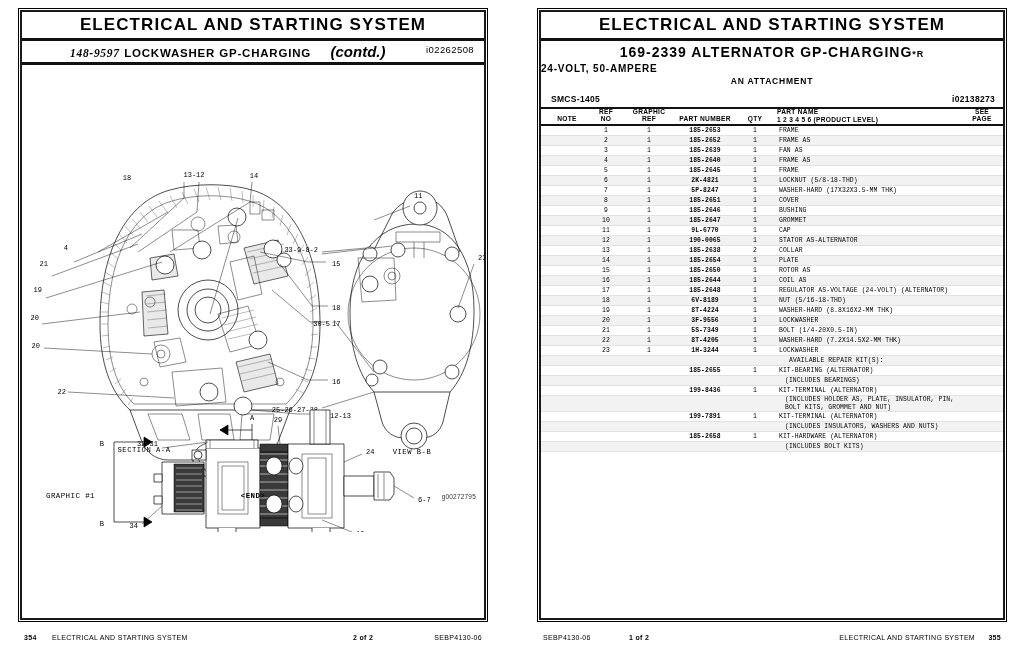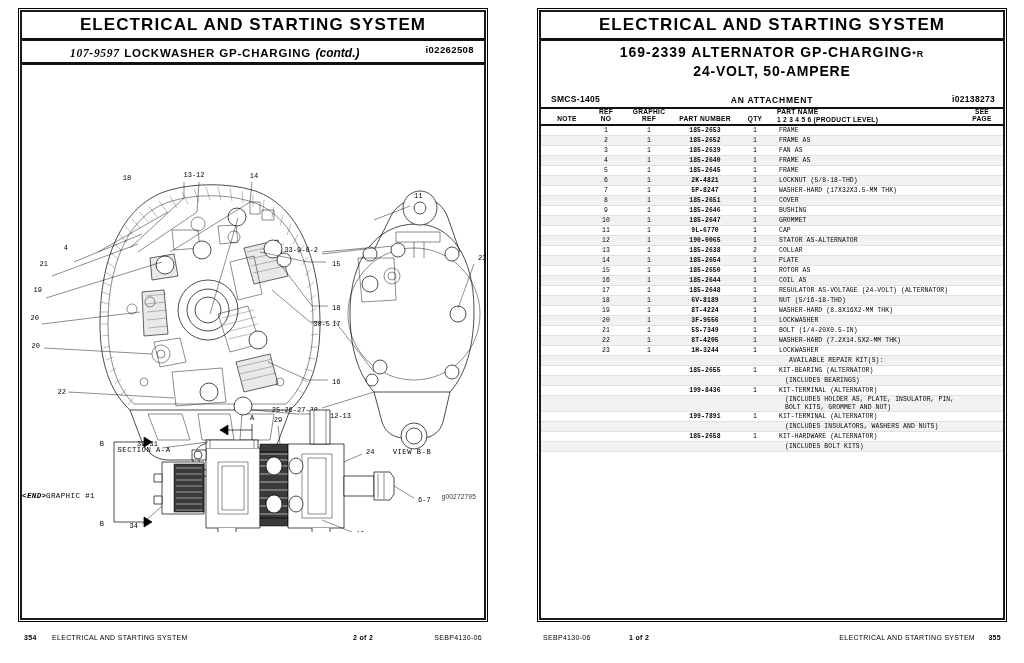--- a/index.html
+++ b/index.html
@@ -19,29 +19,29 @@
   
   .hdr-title{position:absolute;left:0;right:0;top:0;height:26px;border-bottom:3px solid #111;
     display:flex;align-items:center;justify-content:center;}
   .hdr-title span{font-size:17px;font-weight:bold;letter-spacing:1.1px;color:#000;}
 
   .sub-bar{position:absolute;left:0;right:0;top:26px;height:24px;border-bottom:3px solid #111;}
   .sub-left{position:absolute;left:48px;top:5px;white-space:nowrap;}
   .pn-ital{font-style:italic;font-size:11.5px;font-weight:bold;letter-spacing:.7px;color:#000;
     font-family:"Liberation Serif",serif;}
   .pn-name{font-size:11.5px;font-weight:bold;letter-spacing:.8px;color:#000;}
-  .pn-contd{font-size:12px;font-style:italic;font-weight:bold;color:#000;}
-  .sub-right{position:absolute;right:10px;top:6px;font-size:9.5px;font-weight:bold;letter-spacing:.4px;}
+  .pn-contd{font-size:15px;font-style:italic;font-weight:bold;color:#000;margin-left:15px;}
+  .sub-right{position:absolute;right:10px;top:6px;font-size:9.5px;font-weight:normal;letter-spacing:.4px;}
 
   
   .rhdr{position:absolute;left:0;right:0;top:26px;height:56px;}
   .rhdr .l1{text-align:center;margin-top:6px;font-size:14px;font-weight:bold;letter-spacing:1px;}
   .rhdr .l1 .sup{font-size:9px;vertical-align:0px;}
-  .rhdr .l2{text-align:center;margin-top:3px;font-size:14px;font-weight:bold;letter-spacing:.8px;}
-  .rhdr .l3{text-align:center;margin-top:16px;font-size:8.5px;font-weight:bold;letter-spacing:.8px;}
+  .rhdr .l2{text-align:left;margin-top:3px;font-size:10px;font-weight:bold;letter-spacing:.8px;}
+  .rhdr .l3{text-align:center;margin-top:2px;font-size:8.5px;font-weight:bold;letter-spacing:.8px;}
   .smcsrow{position:absolute;left:0;right:0;top:82px;height:13px;border-bottom:2px solid #111;padding-left:48px;}
   .smcs{position:absolute;left:10px;top:0px;font-size:8.5px;font-weight:bold;letter-spacing:.3px;}
   .docid{position:absolute;right:8px;top:0px;font-size:8.5px;font-weight:bold;letter-spacing:.3px;}
 
   
   .tbl{position:absolute;left:0;right:0;top:95px;bottom:0;}
   .thead{position:relative;height:17px;border-bottom:2px solid #111;}
   .thead div{position:absolute;font-size:6.6px;font-weight:bold;letter-spacing:.3px;color:#000;text-align:center;}
   .th-note{left:6px;  top:8px; width:40px;}
   .th-ref1{left:48px; top:1px; width:34px;}
@@ -75,22 +75,22 @@
   .f-pgnum{font-size:8.5px;font-weight:bold;}
   .f-sheet{font-size:9px;font-weight:bold;letter-spacing:1.2px;}
 
   .fl-pg{left:6px;}   .fl-sec{left:34px;} .fl-sheet{left:335px;} .fl-doc{right:6px;}
   .fr-doc{left:6px;}  .fr-sheet{left:92px;} .fr-sec{right:32px;} .fr-pg{right:6px;}
 
   
   .draw{position:absolute;left:0;right:0;top:50px;bottom:0;}
   .graphic-lbl{position:absolute;left:8px;bottom:118px;font-size:7.5px;letter-spacing:.4px;
     font-family:"Liberation Mono",monospace;margin-left:16px;}
-  .end-lbl{position:absolute;left:0;right:0;bottom:118px;text-align:left;font-size:7.5px;font-weight:bold;
-    letter-spacing:.4px;font-family:"Liberation Mono",monospace;font-style:italic;}
+  .end-lbl{position:absolute;left:0;right:0;bottom:118px;text-align:center;font-size:7.5px;font-weight:bold;
+    letter-spacing:.4px;font-family:"Liberation Mono",monospace;}
   .gid-lbl{position:absolute;right:8px;bottom:118px;font-size:6.5px;color:#333;letter-spacing:.2px;}
 
   svg{display:block;}
   .cal{font-family:"Liberation Mono",monospace;font-size:7px;fill:#000;}
   .ttl{font-family:"Liberation Mono",monospace;font-size:7.2px;fill:#000;letter-spacing:.5px;}
   .ln{stroke:#000;stroke-width:.7;fill:none;}
   .ln-t{stroke:#000;stroke-width:.45;fill:none;}
   .ln-h{stroke:#555;stroke-width:.4;fill:none;}
   .fillw{fill:#fff;stroke:#000;stroke-width:.7;}
   .filll{fill:#e9e9e9;stroke:#000;stroke-width:.6;}
@@ -108,21 +108,21 @@
   <div class="page page-left">
     <div class="frame">
       <div class="inner">
 
         <div class="hdr-title">
           <span>ELECTRICAL AND STARTING SYSTEM</span>
         </div>
 
         <div class="sub-bar">
           <div class="sub-left">
-            <span class="pn-ital">107-9597</span>
+            <span class="pn-ital">148-9597</span>
             <span class="pn-name">LOCKWASHER GP-CHARGING</span>
             <span class="pn-contd">(contd.)</span>
           </div>
           <div class="sub-right">i02262508</div>
         </div>
 
         <div class="draw">
           <svg width="462" height="470" viewBox="0 0 462 470">
 
             <g>

